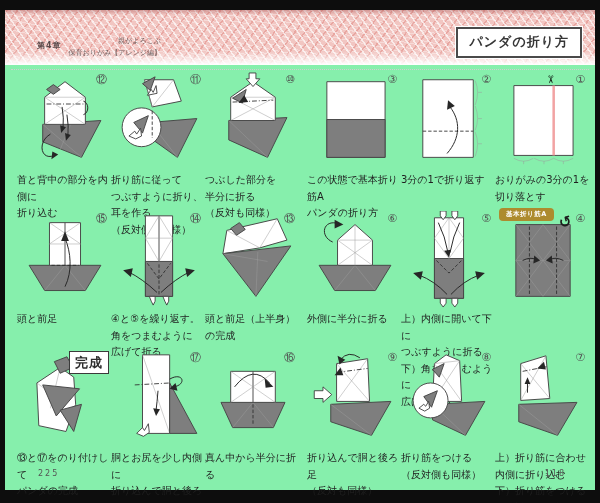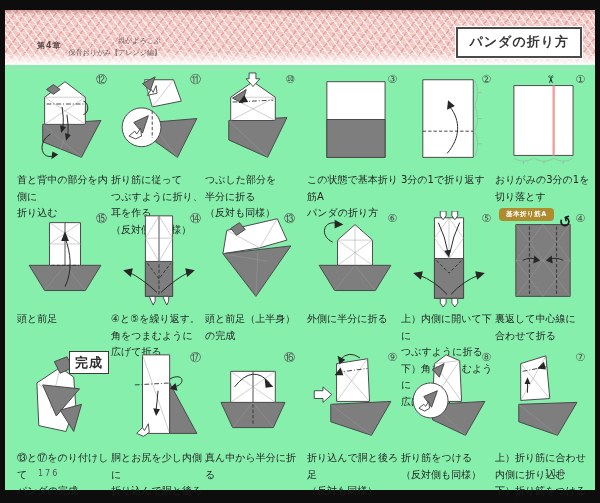--- a/index.html
+++ b/index.html
@@ -265,21 +265,21 @@
             <line class="dash" x1="45" y1="56" x2="45" y2="78"></line>
             <path class="arrln" d="M26,38 Q45,14 62,34"></path>
               <polygon class="arr" points="57,29 66,38 58,39"></polygon>
           </svg>
           <span class="stepnum">⑯</span>
         </div>
         <div class="caption">真ん中から半分に折る</div>
       </div>
     </div>
 
-    <div class="pageno l">176</div>
+    <div class="pageno l">225</div>
   </div>
 
   <div class="page right">
 
     <div class="prow">
 
       <div class="cell">
         <div class="figwrap">
           <svg class="fig" width="90" height="97" viewBox="0 0 90 100">
             <rect class="wt" x="16" y="10" width="60" height="78"></rect>
@@ -387,22 +387,20 @@
             <line class="dash" x1="59" y1="16" x2="59" y2="86"></line>
             <path class="arrln" d="M24,51 Q32,47 38,50"></path>
               <polygon class="arr" points="36,46 42,51 35,54"></polygon>
             <path class="arrln" d="M66,51 Q58,47 52,50"></path>
               <polygon class="arr" points="54,46 48,51 55,54"></polygon>
           </svg>
           <span class="stepnum">④</span>
           <span class="badge">基本折り筋A</span>
           <span class="flip">↺</span>
         </div>
-        <div class="caption">裏返して中心線に
-合わせて折る</div>
       </div>
     </div>
 
     <div class="prow">
 
       <div class="cell">
         <div class="figwrap">
           <svg class="fig" width="90" height="97" viewBox="0 0 90 100">
             <polygon class="dk" points="20,56 82,53 62,88 20,74"></polygon>
             <line class="thin" x1="20" y1="56" x2="62" y2="88"></line>

